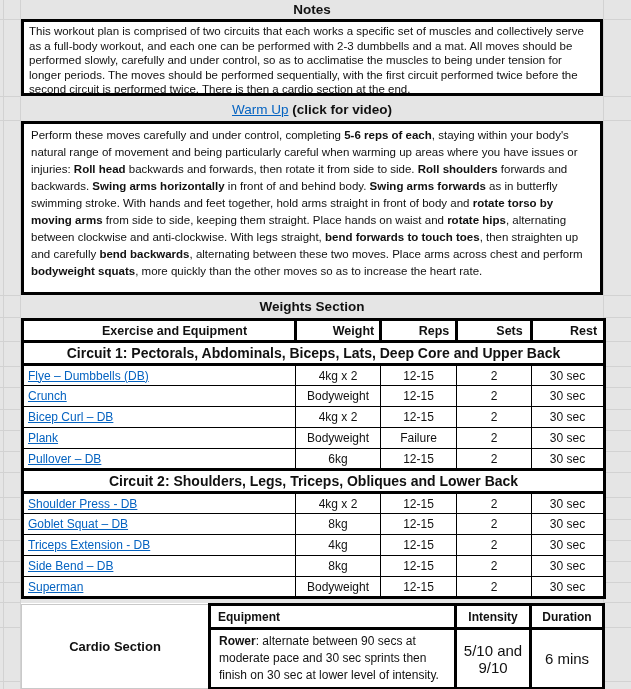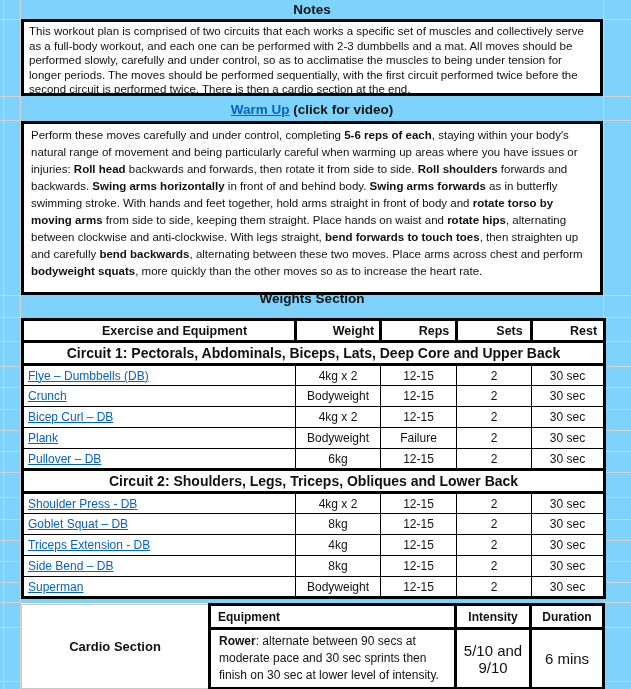--- a/index.html
+++ b/index.html
@@ -1,38 +1,38 @@
 <!DOCTYPE html>
 <html><head>
 <meta charset="utf-8">
 <style>
   * { margin:0; padding:0; box-sizing:border-box; }
   html,body { background:#ffffff; }
   body { font-family:"Liberation Sans", sans-serif; color:#111111; }
-  .sheet { position:relative; width:631px; height:689px; background:#7dd3fc; overflow:hidden; }
+  .sheet { position:relative; width:631px; height:689px; background:#e5e5e5; overflow:hidden; }
 
   
   .gl { position:absolute; background:#d2d2d2; }
   .gl.v { width:1px; }
   .gl.h { height:1px; }
 
   .title { position:absolute; left:21px; width:582px; text-align:center;
            font-weight:bold; font-size:13.5px; background:transparent; }
   .notes-title  { top:1px;  height:18px; line-height:18px; }
   .warmup-title { top:100px; height:20px; line-height:20px; }
-  .weights-title{ top:288px; height:21px; line-height:21px; }
+  .weights-title{ top:296px; height:21px; line-height:21px; }
 
   .box { position:absolute; left:21px; width:582px; border:3px solid #000;
          background:#fff; overflow:hidden; }
   .notes-box  { top:19px;  height:77px;  padding:2px 5px; }
   .warmup-box { top:121px; height:174px; padding:3px 7px; }
   .notes-box p  { font-size:11.5px; line-height:14.6px; }
   .warmup-box p { font-size:11.5px; line-height:17.0px; }
 
-  a.link { color:#0563C1; text-decoration:underline; font-weight:bold; cursor:pointer; }
+  a.link { color:#0563C1; text-decoration:underline; font-weight:normal; cursor:pointer; }
   a.xlink { color:#0563C1; text-decoration:underline; cursor:pointer; }
 
   table { border-collapse:collapse; table-layout:fixed; background:#fff; }
   .wtable { position:absolute; left:21px; top:318px; width:582px; border:3px solid #000; }
   .wtable th.hdr { border:3px solid #000; font-weight:bold; font-size:12.5px; height:22px; text-align:center;padding-left:31px; }
   .wtable td.band { border:3px solid #000; font-weight:bold; font-size:14px; height:23px; text-align:center; }
   .wtable td.cell { border:1px solid #000; font-size:12px; height:21px; text-align:center; }
   .wtable td.excell { text-align:left; padding-left:4px;border-radius:8px; }
 
   .ctable { position:absolute; left:21px; top:603px; width:582px; }

